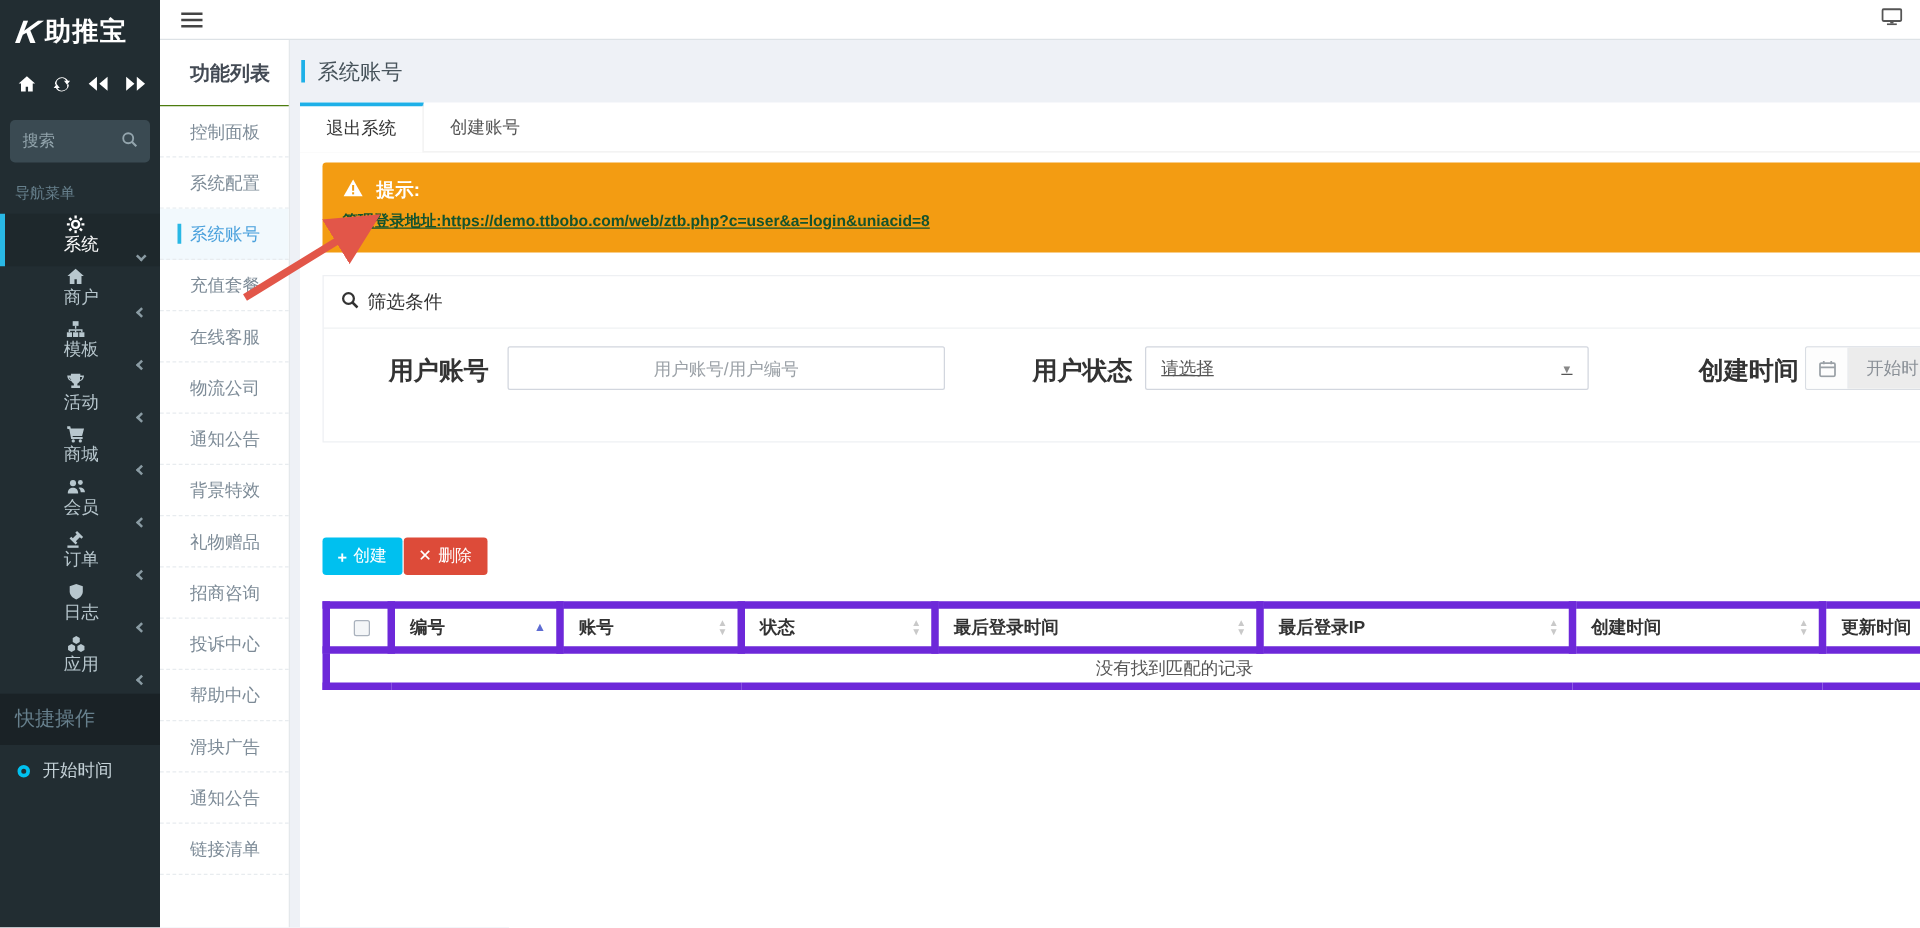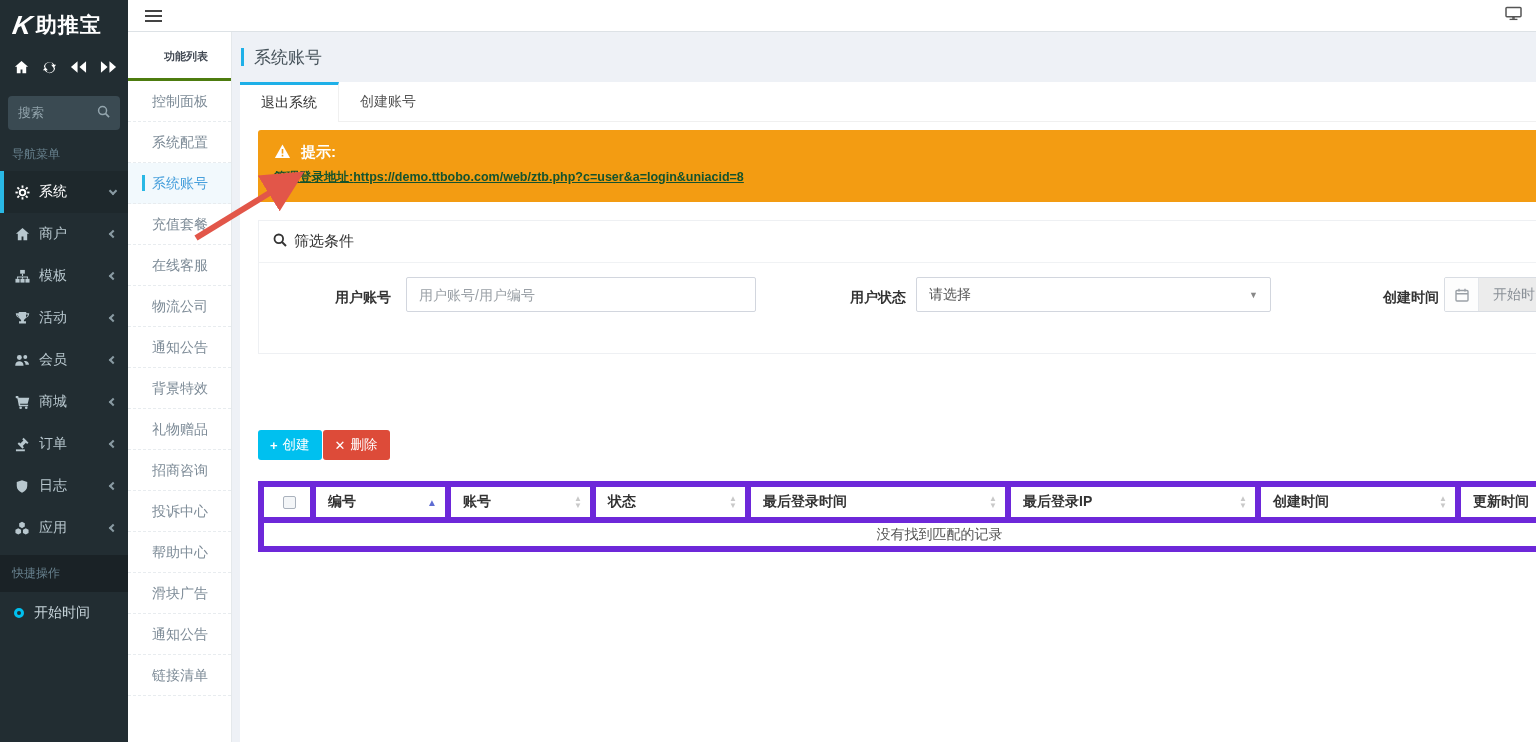--- a/index.html
+++ b/index.html
@@ -6,40 +6,40 @@
   html,body { width:1536px; height:742px; overflow:hidden; font-family:"Liberation Sans","DejaVu Sans",sans-serif; background:#eef1f6; position:relative; }
 
   
   .main-sidebar { position:absolute; left:0; top:0; width:128px; height:742px; background:#222d32; color:#b8c7ce; z-index:5; }
   .logo { height:50px; display:flex; align-items:center; padding-left:13px; color:#fff; font-size:21px; font-weight:bold; letter-spacing:1px; }
   .logo .k { font-style:italic; transform:skewX(-10deg); font-size:26px; margin-right:3px; }
   .icon-row { display:flex; align-items:center; gap:13px; padding:6px 14px 8px; height:36px; }
   .icon-row svg { display:block; }
   .side-search { margin:10px 8px 0; background:#3a4a52; border-radius:4px; height:34px; display:flex; align-items:center; justify-content:space-between; padding:0 10px; color:#93a5ad; font-size:13px; }
   .section-label { color:#67808d; font-size:12px; padding:16px 12px 8px; }
-  .menu-item { height:42px; display:flex; align-items:center; padding:0 12px 0 14px; font-size:14px; color:#b8c7ce; cursor:pointer; }
+  .menu-item { height:42px; display:flex; align-items:center; padding:0 12px 0 14px; font-size:14px; color:#b8c7ce; cursor:pointer;flex-direction:column; }
   .menu-item .mi-icon { width:16px; height:16px; margin-right:9px; display:flex; align-items:center; justify-content:center; }
   .menu-item.active { background:#1e282c; border-left:4px solid #29b8e5; padding-left:10px; color:#fff; }
   .chev { display:inline-block; width:6px; height:6px; border-left:2px solid #8a9ba3; border-bottom:2px solid #8a9ba3; margin-left:auto; }
   .chev.down { transform:rotate(-45deg); margin-top:-3px; }
   .chev.left { transform:rotate(45deg); }
-  .quick-label { background:#1a2226; color:#67808d; font-size:12px; padding:10px 12px; margin-top:6px; }
+  .quick-label { background:#1a2226; color:#67808d; font-size:16px; padding:10px 12px; margin-top:6px; }
   .quick-item { height:42px; display:flex; align-items:center; padding-left:14px; font-size:14px; color:#c5d2d8; cursor:pointer; }
   .ring { width:10px; height:10px; border-radius:50%; border:3px solid; margin-right:10px; }
   .ring.blue { border-color:#00c0ef; }
   .ring.red { border-color:#dd4b39; }
 
   
   .topbar { position:absolute; left:128px; right:0; top:0; height:32px; background:#fff; border-bottom:1px solid #dde2e6; z-index:6; display:flex; align-items:center; justify-content:space-between; padding:0 14px 0 17px; }
   .hamburger { width:17px; cursor:pointer; }
   .hamburger div { height:2px; background:#444; margin:3px 0; }
 
   
   .second-sidebar { position:absolute; left:128px; top:32px; width:104px; bottom:0; background:#fff; border-right:1px solid #e4e8eb; z-index:4; }
-  .func-title { font-weight:bold; color:#434a54; font-size:11px; padding:17px 0 14px 36px; border-bottom:3px solid #4d7c0f; }
+  .func-title { font-weight:bold; color:#434a54; font-size:16px; padding:17px 0 14px 24px; border-bottom:1px solid #4d7c0f; }
   .func-item { height:41px; line-height:41px; padding-left:24px; color:#7d8b97; font-size:14px; border-bottom:1px dashed #e8ecef; cursor:pointer; position:relative; white-space:nowrap; }
   .func-item.active { color:#49a0dc; background:#f2f9fd; }
   .func-item.active::before { content:""; position:absolute; left:14px; top:12px; bottom:12px; width:3px; background:#29b8e5; }
 
   
   .content { position:absolute; left:232px; top:32px; right:0; bottom:0; background:#eef1f6; overflow:hidden; }
   .page-title-row { display:flex; align-items:center; height:50px; padding-left:9px; }
   .title-bar { width:3px; height:18px; background:#1eb0e8; margin-right:10px; }
   .page-title { font-size:17px; color:#47535b; }
   .tab-container { margin-left:8px; width:1480px; background:#fff; height:660px; }
@@ -51,24 +51,24 @@
   
   .alert { background:#f39c12; border-radius:3px; color:#fff; padding:13px 16px 16px; }
   .alert-title { display:flex; align-items:center; gap:10px; font-weight:bold; font-size:15px; }
   .alert-link-line { margin-top:7px; font-size:12.5px; }
   .alert-link-line a, .alert-link-line span { color:#14532d; text-decoration:underline; font-weight:bold; }
 
   
   .filter-panel { margin-top:18px; border:1px solid #eef0f3; background:#fff; }
   .filter-header { padding:11px 14px; font-size:15px; color:#333; border-bottom:1px solid #f0f2f4; display:flex; align-items:center; gap:7px; }
   .filter-body { position:relative; height:90px; }
-  .f-label { position:absolute; font-size:14px; font-weight:bold; color:#333; text-align:right; width:80px; top:17px; line-height:35px; height:35px; white-space:nowrap; }
+  .f-label { position:absolute; font-size:20px; font-weight:bold; color:#333; text-align:right; width:80px; top:17px; line-height:35px; height:35px; white-space:nowrap; }
   .f-input { position:absolute; top:14px; height:35px; border:1px solid #d2d6de; border-radius:2px; font-size:14px; color:#555; padding:0 12px; outline:none; background:#fff; }
   .f-input::placeholder { color:#9aa0a6; }
-  .f-select { position:absolute; top:14px; height:35px; border:1px solid #d2d6de; border-radius:2px; font-size:14px; color:#555; padding:0 12px; display:flex; align-items:center; justify-content:space-between; background:#fff; cursor:pointer; }
+  .f-select { position:absolute; top:14px; height:35px; border:1px solid #d2d6de; border-radius:2px; font-size:14px; color:#555; padding:0 12px; display:flex; align-items:center; justify-content:space-between; background:#fff; cursor:pointer;text-decoration:underline; }
   .caret-down { font-size:9px; color:#888; }
   .date-group { position:absolute; top:14px; height:35px; display:flex; border:1px solid #d9dde3; border-radius:2px; overflow:hidden; cursor:pointer; }
   .date-addon { width:34px; background:#fdfdfd; border-right:1px solid #e3e6ea; display:flex; align-items:center; justify-content:center; }
   .date-field { background:#ececec; color:#8a9097; font-size:14px; display:flex; align-items:center; padding:0 14px; width:216px; white-space:nowrap; overflow:hidden; }
 
   
   .toolbar { margin-top:76px; display:flex; gap:1px; }
   .btn { height:30px; border:none; border-radius:3px; color:#fff; font-size:13.5px; display:flex; align-items:center; justify-content:center; gap:5px; cursor:pointer; padding:0 12px; font-family:inherit; }
   .btn-create { background:#00c0ef; }
   .btn-delete { background:#dd4b39; }
@@ -173,40 +173,40 @@
     <span class="mi-icon">
         <svg width="15" height="15" viewBox="0 0 16 16">
           <path d="M4 1h8v1.5h3.2c-.2 2.9-1.8 4.4-3.5 4.8-.7 1.3-1.7 2-2.2 2.2V11h2.2v2.2H4.3V11h2.2V9.5c-.5-.2-1.5-.9-2.2-2.2C2.6 6.9 1 5.4.8 2.5H4zM2.3 3.8c.2 1.5 1 2.4 2 2.7zm11.4 0h-2l.1 2.7c1-.3 1.7-1.2 1.9-2.7z" fill="#b8c7ce"></path>
         </svg>
       </span>
     <span>活动</span>
     <span class="chev left"></span>
   </div>
   <div class="menu-item">
     <span class="mi-icon">
+        <svg width="15" height="15" viewBox="0 0 16 16">
+          <path d="M.8 1h2.6l.5 2h11.3l-1.7 6.3H5.4l.2 1H14v1.7H4.2L2.6 3.7.8 3.2z" fill="#b8c7ce"></path>
+          <circle cx="6" cy="13.6" r="1.4" fill="#b8c7ce"></circle>
+          <circle cx="12" cy="13.6" r="1.4" fill="#b8c7ce"></circle>
+        </svg>
+      </span>
+    <span>商城</span>
+    <span class="chev left"></span>
+  </div>
+  <div class="menu-item">
+    <span class="mi-icon">
         <svg width="16" height="15" viewBox="0 0 16 16">
           <g fill="#b8c7ce">
             <circle cx="5.2" cy="4.8" r="2.6"></circle>
             <circle cx="11.5" cy="4.3" r="2.1"></circle>
             <path d="M.8 13c0-2.7 2-4.3 4.4-4.3S9.6 10.3 9.6 13v.6H.8zM10 8.9c1-.5 2.9-.4 3.9.4 1 .8 1.5 2 1.5 3.2h-3.6c0-1.5-.7-2.8-1.8-3.6z"></path>
           </g>
         </svg>
       </span>
     <span>会员</span>
-    <span class="chev left"></span>
-  </div>
-  <div class="menu-item">
-    <span class="mi-icon">
-        <svg width="15" height="15" viewBox="0 0 16 16">
-          <path d="M.8 1h2.6l.5 2h11.3l-1.7 6.3H5.4l.2 1H14v1.7H4.2L2.6 3.7.8 3.2z" fill="#b8c7ce"></path>
-          <circle cx="6" cy="13.6" r="1.4" fill="#b8c7ce"></circle>
-          <circle cx="12" cy="13.6" r="1.4" fill="#b8c7ce"></circle>
-        </svg>
-      </span>
-    <span>商城</span>
     <span class="chev left"></span>
   </div>
   <div class="menu-item">
     <span class="mi-icon">
         <svg width="15" height="15" viewBox="0 0 16 16">
           <path d="M9.2 0.8l5.2 5.2-1.5 1.5-1.3-1.3-3.4 3.4 1.3 1.3-1.5 1.5L2.8 7.2l1.5-1.5 1.3 1.3L9 3.6 7.7 2.3z" fill="#b8c7ce"></path>
           <rect x="1" y="13.2" width="9.5" height="2" fill="#b8c7ce"></rect>
         </svg>
       </span>
     <span>订单</span>
@@ -305,21 +305,21 @@
       <div class="filter-panel">
         <div class="filter-header">
           <span><svg width="14" height="14" viewBox="0 0 14 14">
                 <circle cx="5.8" cy="5.8" r="4.3" fill="none" stroke="#333" stroke-width="1.8"></circle>
                 <line x1="9" y1="9" x2="13" y2="13" stroke="#333" stroke-width="2"></line>
               </svg></span>
           <span>筛选条件</span>
         </div>
         <div class="filter-body">
           <label class="f-label" style="left:52px;">用户账号</label>
-          <input class="f-input" style="left: 147px; width: 350px;" placeholder="用户账号/用户编号">
+          <input class="f-input" style="left: 147px; width: 350px; text-align: center;" placeholder="用户账号/用户编号">
           <label class="f-label" style="left:567px;">用户状态</label>
           <div class="f-select" style="left:657px; width:355px;">
             <span>请选择</span>
             <span class="caret-down">▼</span>
           </div>
           <label class="f-label" style="left:1100px;">创建时间</label>
           <div class="date-group" style="left:1185px;">
             <span class="date-addon">
                 <svg width="14" height="14" viewBox="0 0 14 14">
                   <rect x="1" y="2.5" width="12" height="10.5" rx="1" fill="none" stroke="#9aa0a6" stroke-width="1.4"></rect>

